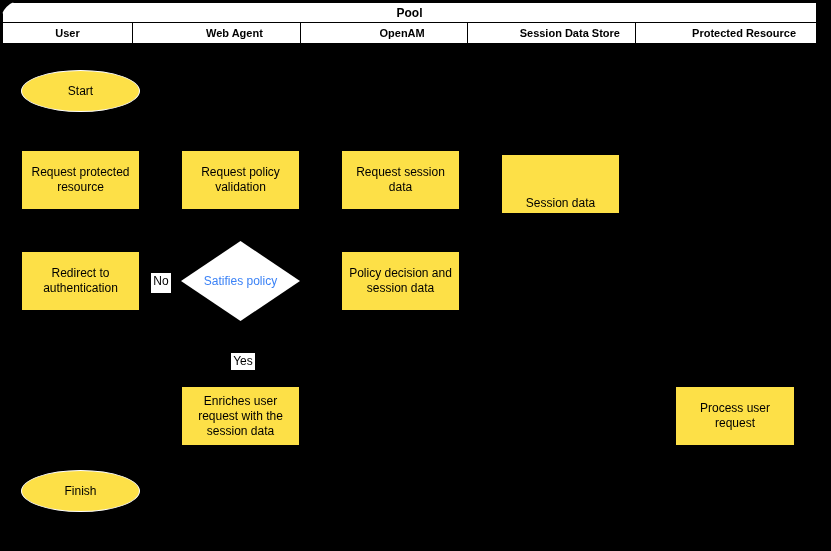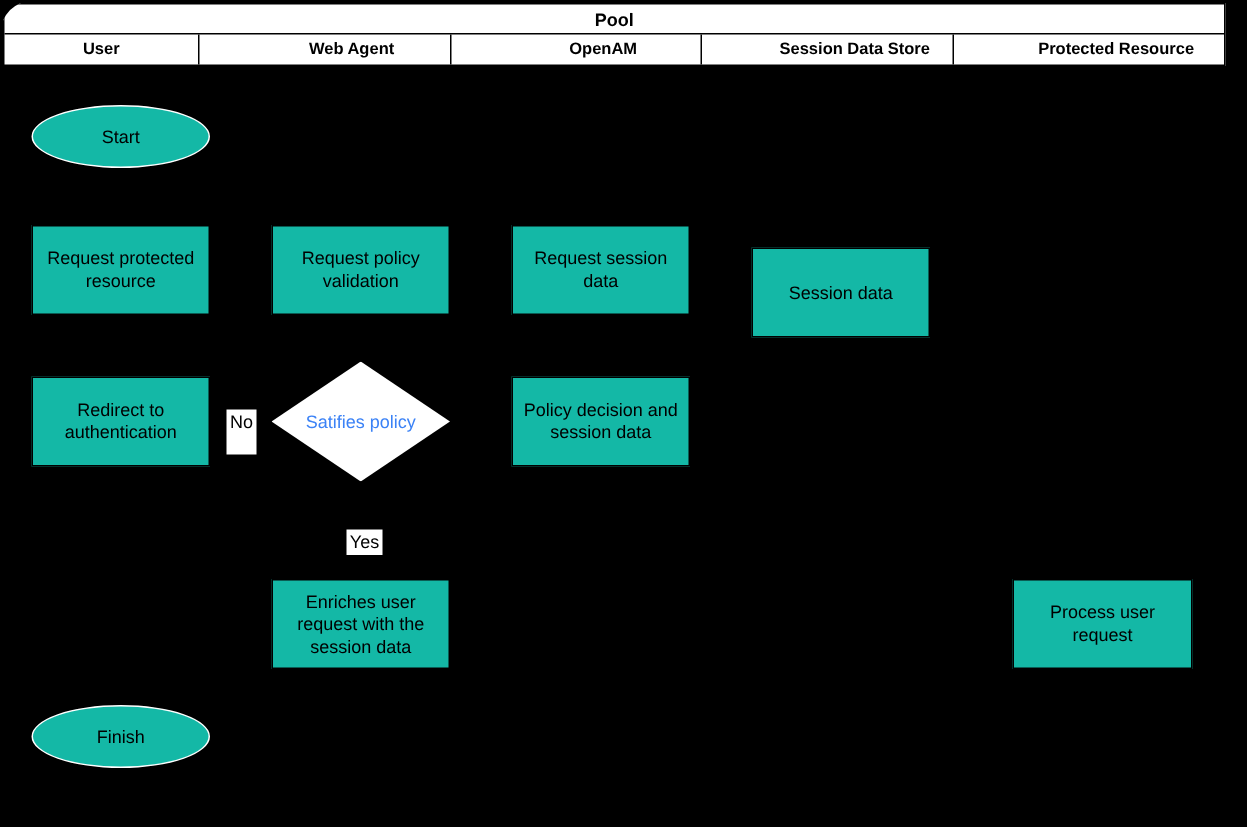--- a/index.html
+++ b/index.html
@@ -58,21 +58,21 @@
     white-space: nowrap;
   }
   .lane-header:last-child {
     border-right: none;
   }
 
   
   .node {
     position: absolute;
     box-sizing: border-box;
-    background: #14b8a6;
+    background: #fde047;
     color: #000000;
     display: flex;
     align-items: center;
     justify-content: center;
     text-align: center;
     font-size: 12px;
     line-height: 15px;
     padding: 2px 6px;
   }
   .node.process {
@@ -142,38 +142,38 @@
   </div>
 
   <div class="node process" style="left:181px; top:150px; width:119px; height:60px;">
     <span>Request policy validation</span>
   </div>
 
   <div class="node process" style="left:341px; top:150px; width:119px; height:60px;">
     <span>Request session data</span>
   </div>
 
-  <div class="node process" style="left:501px; top:165px; width:119px; height:60px;">
+  <div class="node process" style="left:501px; top:154px; width:119px; height:60px;align-items:flex-end;">
     <span>Session data</span>
   </div>
 
   <div class="node process" style="left:21px; top:251px; width:119px; height:60px;">
     <span>Redirect to authentication</span>
   </div>
 
   <div class="node decision" style="left:181px; top:241px; width:119px; height:80px;">
     <div class="decision-shape"></div>
     <span class="decision-label">Satifies policy</span>
   </div>
 
   <div class="node process" style="left:341px; top:251px; width:119px; height:60px;">
     <span>Policy decision and session data</span>
   </div>
 
-  <div class="edge-label" style="left:151px; top:273px; width:20px; height:30px;">No</div>
+  <div class="edge-label" style="left:151px; top:273px; width:20px; height:20px;">No</div>
 
   <div class="edge-label" style="left:231px; top:353px; width:24px; height:17px;text-align:center;">Yes</div>
 
   <div class="node process" style="left:181px; top:386px; width:119px; height:60px;">
     <span>Enriches user request with the session data</span>
   </div>
 
   <div class="node process" style="left:675px; top:386px; width:120px; height:60px;">
     <span>Process user request</span>
   </div>

